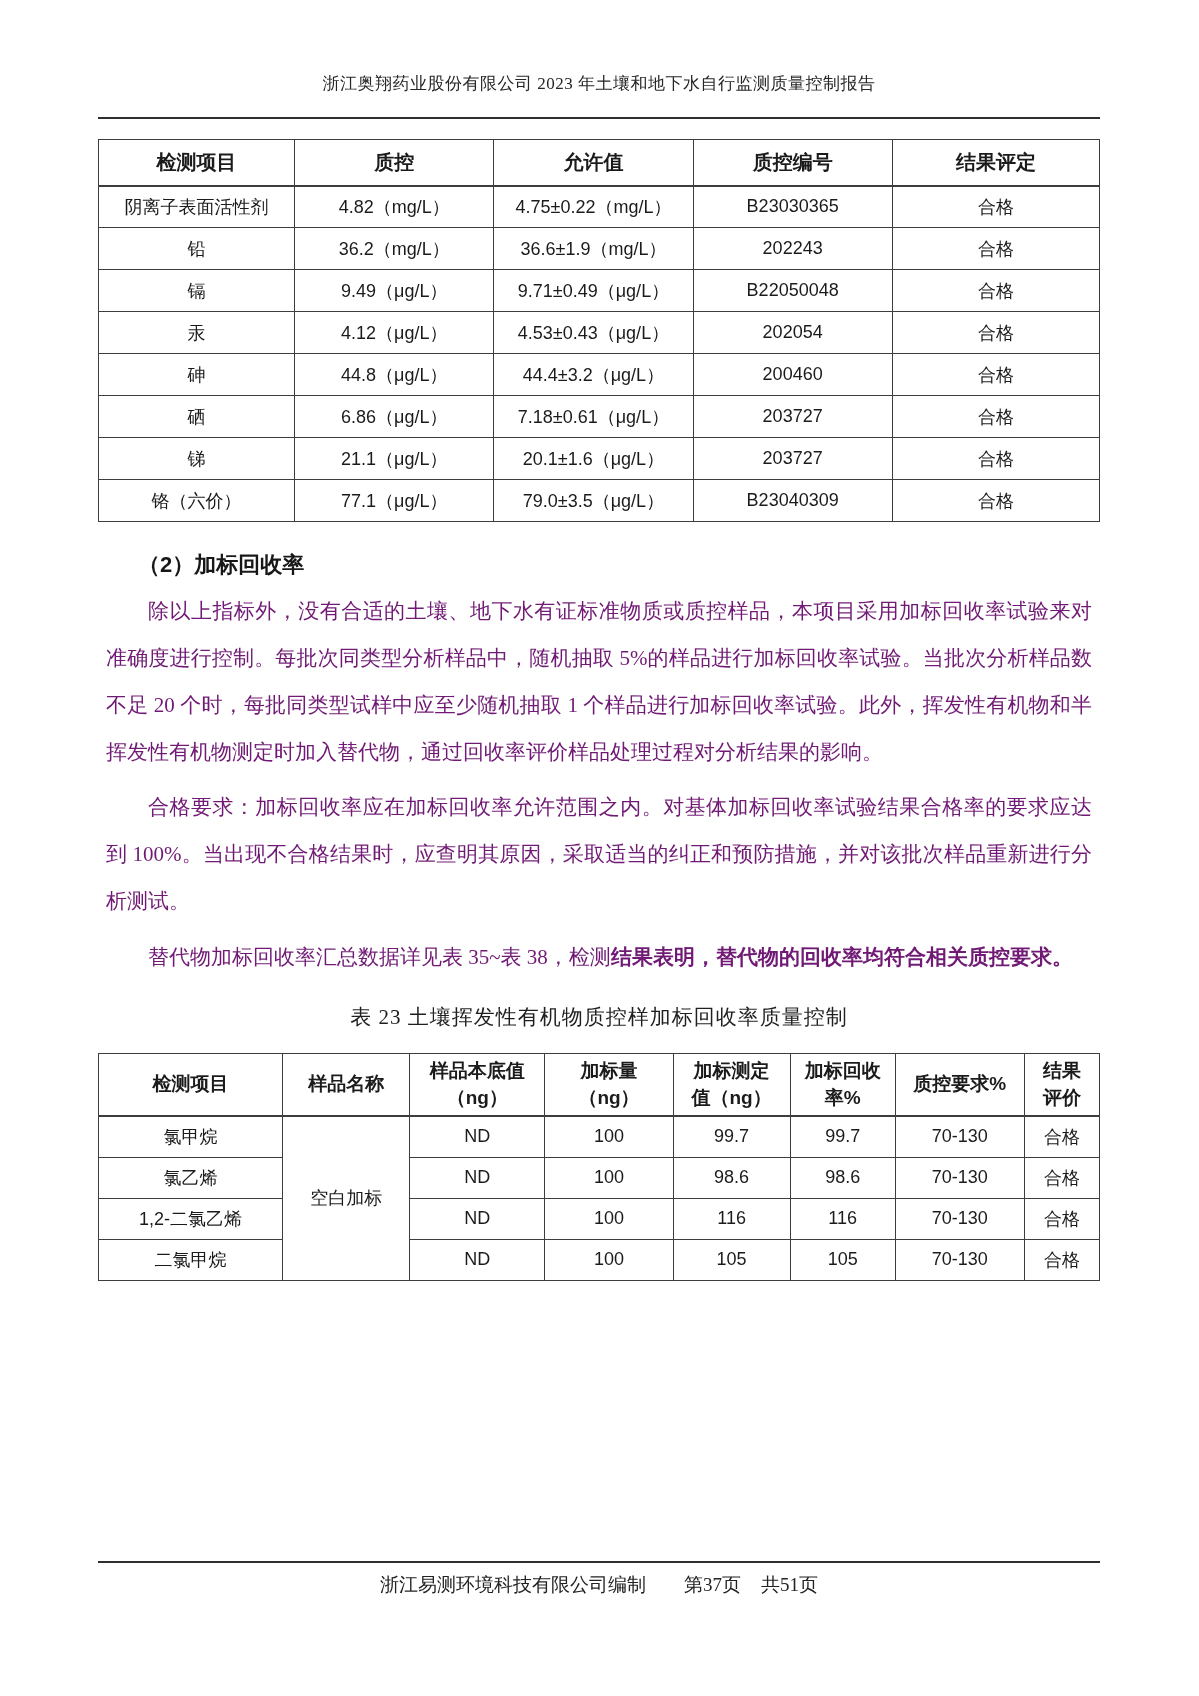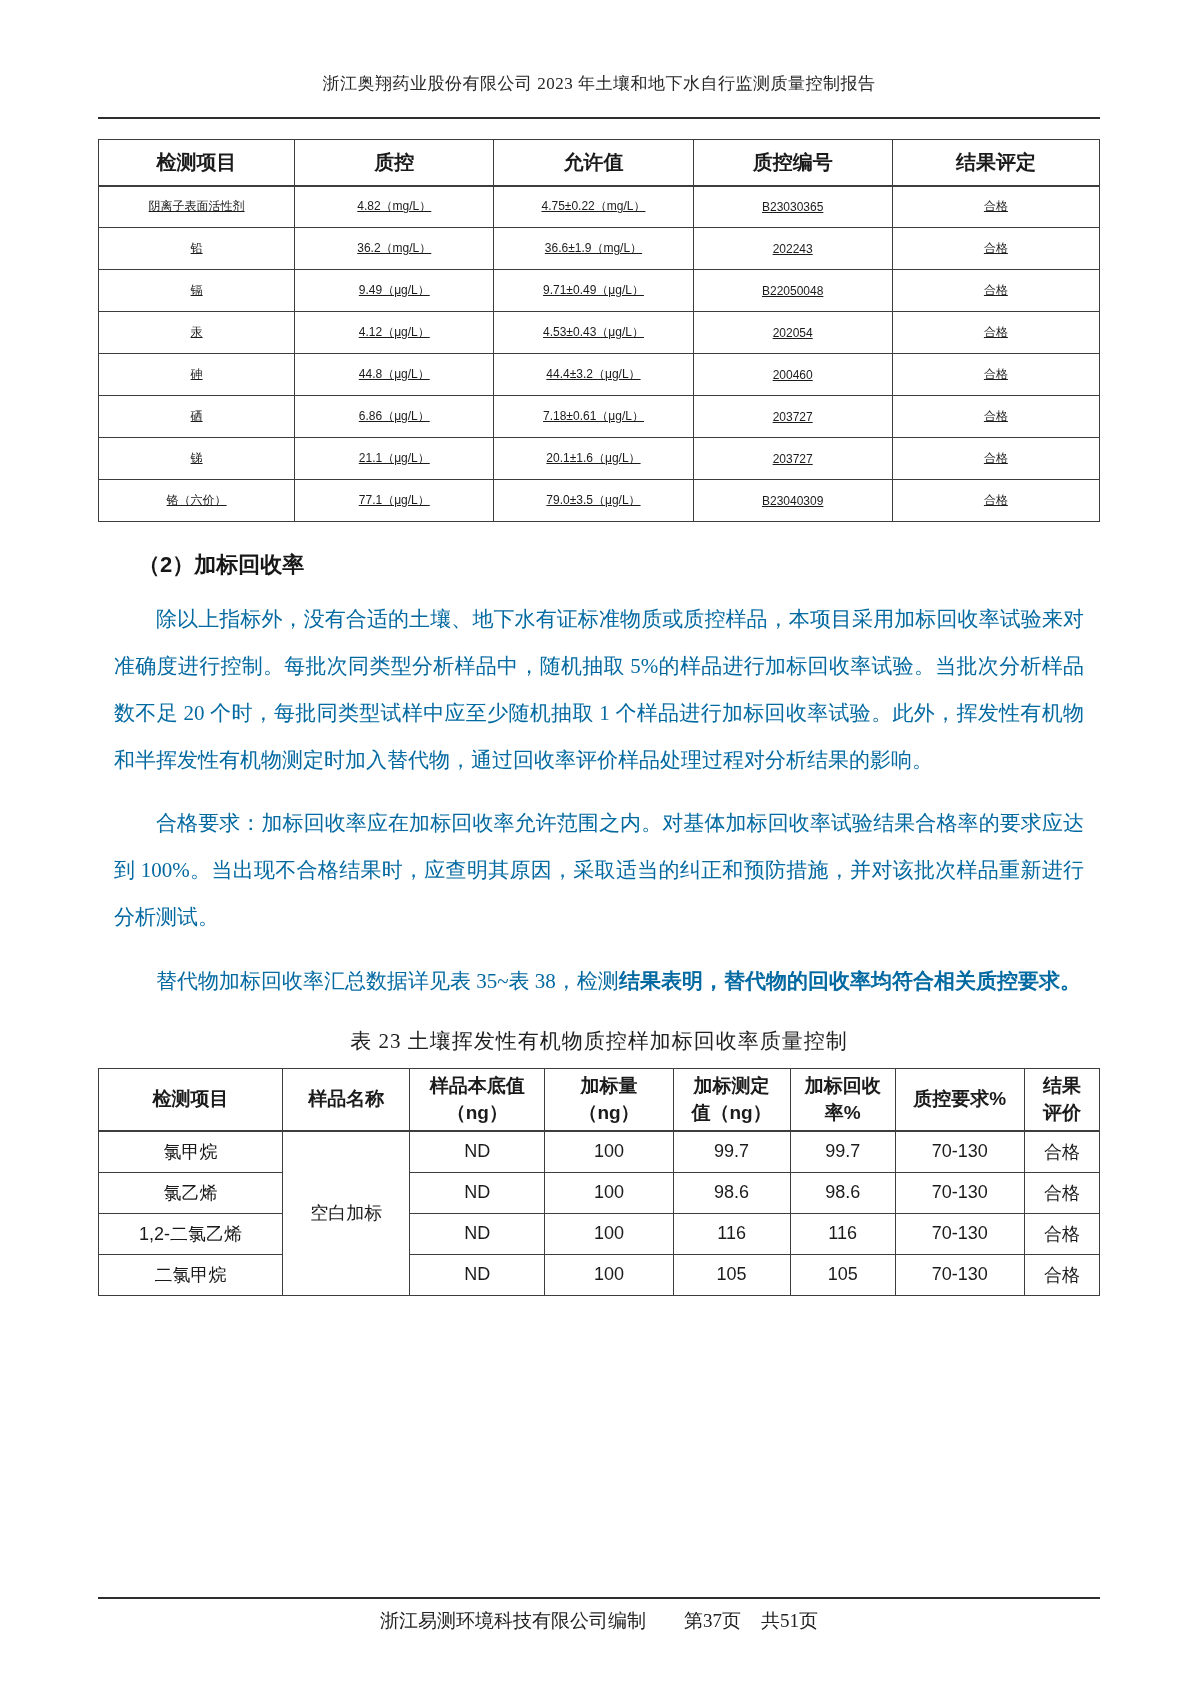--- a/index.html
+++ b/index.html
@@ -17,45 +17,45 @@
   th,td{
     border:1.6px solid #3d3d3d;text-align:center;vertical-align:middle;
     padding:2px 4px;box-sizing:border-box;overflow:hidden;
   }
   .tbl1{margin-top:20px;}
   .tbl1 th{
     height:46px;font-size:20px;font-weight:700;
     font-family:"Liberation Sans","DejaVu Sans",sans-serif;
     border-bottom-width:2px;
   }
-  .tbl1 td{height:42px;font-size:12px;font-family:"Liberation Sans","DejaVu Sans",sans-serif;text-decoration:underline;}
+  .tbl1 td{height:42px;font-size:18px;font-family:"Liberation Sans","DejaVu Sans",sans-serif;}
   .section-heading{
     margin:28px 0 8px 0;font-size:22px;font-weight:700;text-indent:40px;
     font-family:"Liberation Sans","DejaVu Sans",sans-serif;color:#171717;
   }
   .para{
-    font-size:21px;line-height:47px;text-align:justify;margin:16px;
-    text-indent:42px;color:#0369a1;
+    font-size:21px;line-height:47px;text-align:justify;margin:8px;
+    text-indent:42px;color:#701a75;
   }
   .para .bold{font-weight:700;font-family:"Liberation Sans","DejaVu Sans",sans-serif;}
   .tbl-caption{
-    text-align:center;font-size:21px;margin:22px 0 13px 0;color:#1f1f1f;
+    text-align:center;font-size:21px;margin:22px 0 22px 0;color:#1f1f1f;
     letter-spacing:1px;
   }
   .tbl2 th{
     font-size:19px;font-weight:700;white-space:pre-line;height:60px;
     line-height:1.4;padding:4px 2px;
     font-family:"Liberation Sans","DejaVu Sans",sans-serif;
     border-bottom-width:2px;
   }
   .tbl2 td{height:41px;font-size:18px;font-family:Liberation Sans, sans-serif;}
   .doc-footer{
     position:absolute;left:98px;right:99px;top:1561px;
     border-top:2px solid #2e2e2e;padding-top:9px;text-align:center;
-    font-size:19px;color:#222222;margin-top:36px;
+    font-size:19px;color:#222222;
   }
   .doc-footer .gap{display:inline-block;width:38px;}
   .doc-footer .gap-sm{display:inline-block;width:20px;}
 </style>
 </head>
 <body>
 
 <div class="page">
 
   <div class="doc-header">浙江奥翔药业股份有限公司 2023 年土壤和地下水自行监测质量控制报告</div>

